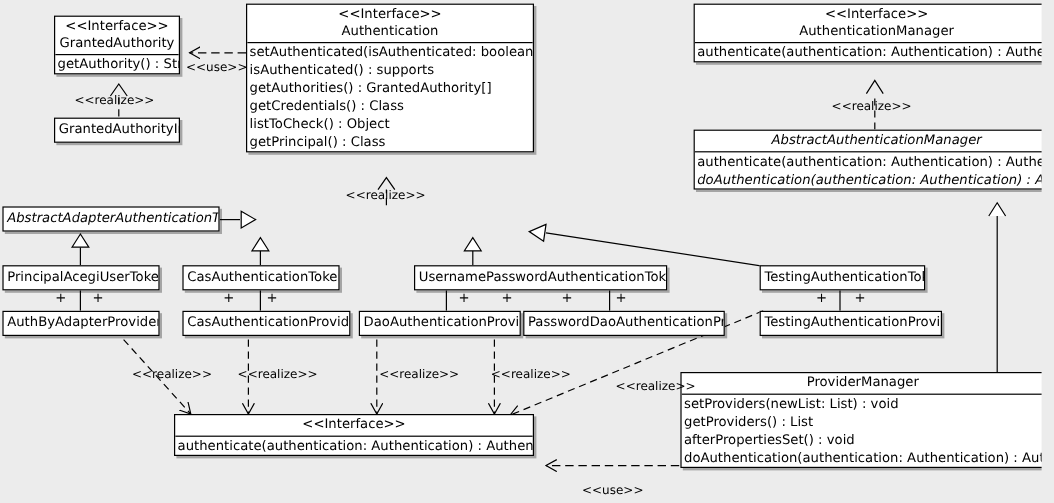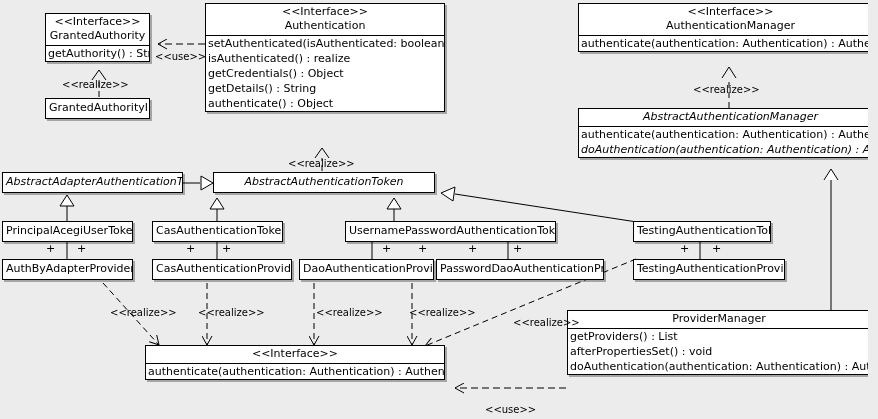--- a/index.html
+++ b/index.html
@@ -210,24 +210,25 @@
   </div>
 
   <div class="uclass" style="left:205px; top:3px; width:240px;">
     <div class="uhead">
       <span class="stereo">&lt;&lt;Interface&gt;&gt;</span>
       <span class="cname">Authentication</span>
     </div>
     <div class="divider"></div>
     <div class="ubody">
       <span class="mrow">setAuthenticated(isAuthenticated: boolean) : void</span>
-      <span class="mrow">isAuthenticated() : realize</span>
-      <span class="mrow">getCredentials() : Object</span>
-      <span class="mrow">getDetails() : String</span>
-      <span class="mrow">authenticate() : Object</span>
+      <span class="mrow">isAuthenticated() : supports</span>
+      <span class="mrow">getAuthorities() : GrantedAuthority[]</span>
+      <span class="mrow">getCredentials() : Class</span>
+      <span class="mrow">listToCheck() : Object</span>
+      <span class="mrow">getPrincipal() : Class</span>
     </div>
   </div>
 
   <div class="uclass" style="left:578px; top:3px; width:305px;">
     <div class="uhead">
       <span class="stereo">&lt;&lt;Interface&gt;&gt;</span>
       <span class="cname">AuthenticationManager</span>
     </div>
     <div class="divider"></div>
     <div class="ubody">
@@ -245,25 +246,20 @@
       <span class="mrow ital">doAuthentication(authentication: Authentication) : Authentication</span>
     </div>
   </div>
 
   <div class="uclass simple" style="left:2px; top:172px; width:181px;">
     <div class="uhead">
       <span class="cname ital">AbstractAdapterAuthenticationToken</span>
     </div>
   </div>
 
-  <div class="uclass simple" style="left:213px; top:172px; width:222px;">
-    <div class="uhead">
-      <span class="cname ital">AbstractAuthenticationToken</span>
-    </div>
-  </div>
 
   <div class="uclass simple" style="left:2px; top:221px; width:131px;">
     <div class="uhead">
       <span class="cname">PrincipalAcegiUserToken</span>
     </div>
   </div>
 
   <div class="uclass simple" style="left:152px; top:221px; width:131px;">
     <div class="uhead">
       <span class="cname">CasAuthenticationToken</span>
@@ -321,20 +317,21 @@
       <span class="mrow">authenticate(authentication: Authentication) : Authentication</span>
     </div>
   </div>
 
   <div class="uclass" style="left:567px; top:310px; width:304px;">
     <div class="uhead">
       <span class="cname">ProviderManager</span>
     </div>
     <div class="divider"></div>
     <div class="ubody">
+      <span class="mrow">setProviders(newList: List) : void</span>
       <span class="mrow">getProviders() : List</span>
       <span class="mrow">afterPropertiesSet() : void</span>
       <span class="mrow">doAuthentication(authentication: Authentication) : Authentication</span>
     </div>
   </div>
 
   <div class="edge-label" style="left:155px; top:51px;">&lt;&lt;use&gt;&gt;</div>
 
   <div class="edge-label" style="left:62px; top:79px;">&lt;&lt;realize&gt;&gt;</div>
 

